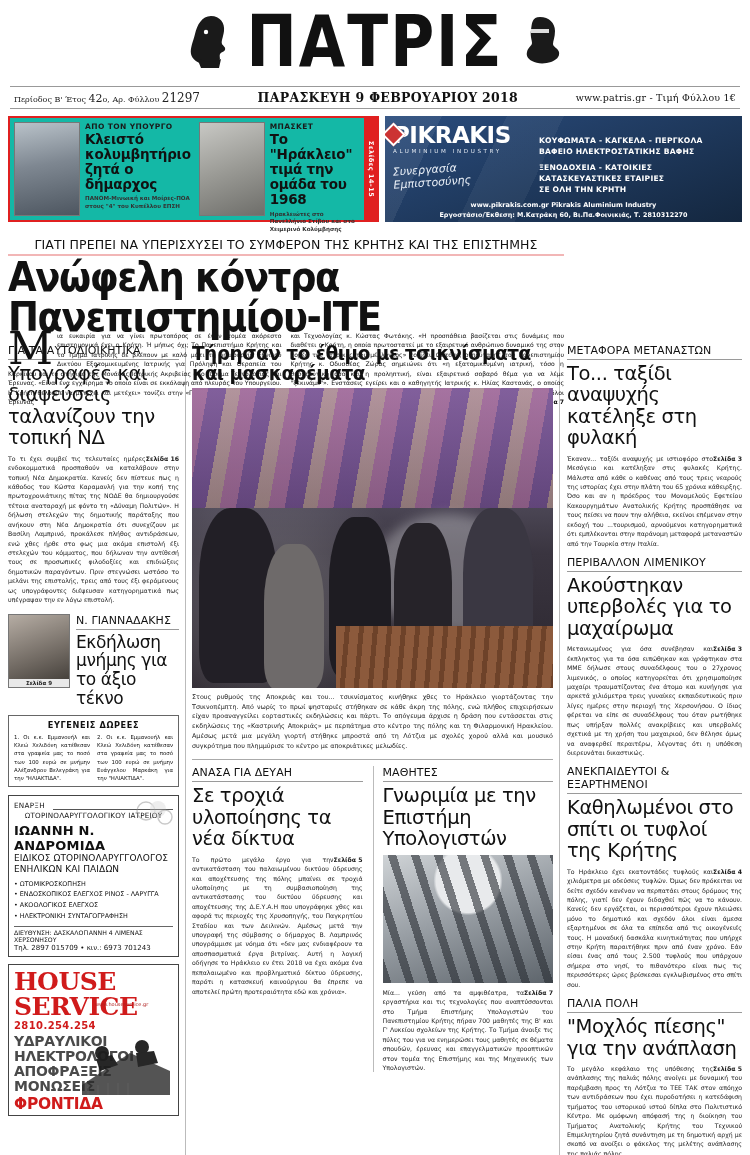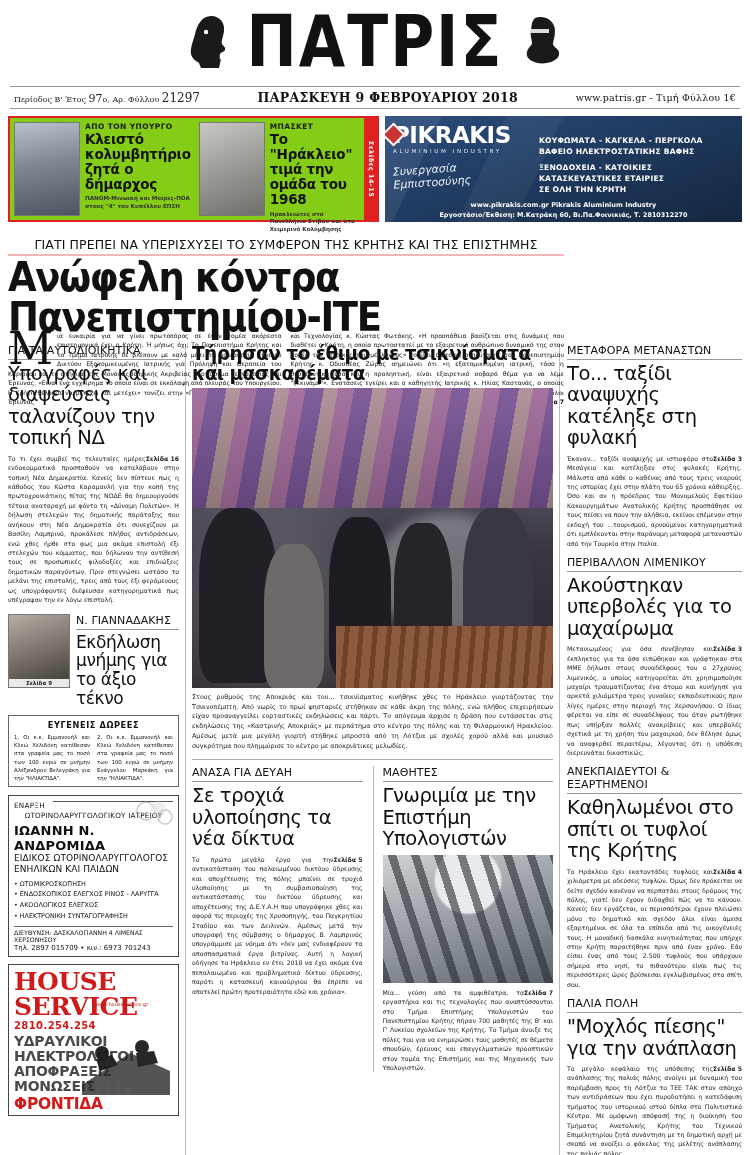--- a/index.html
+++ b/index.html
@@ -31,21 +31,21 @@
     font-family:"DejaVu Serif", serif;
   }
   .issue-line { font-size:8px; color:#222; }
   .issue-line .big { font-size:11px; }
   .issue-line .num { font-size:12px; }
   .date-line { font-weight:700; font-size:12.5px; letter-spacing:.3px; }
   .site-line { font-size:9.5px; letter-spacing:.2px; }
 
   
   .promo-row { display:flex; gap:6px; margin:7px 8px 0 8px; height:106px; }
-  .promo-left { flex: 0 0 371px; border:2px solid #e02020; display:flex; background:#84cc16; position:relative; }
+  .promo-left { flex: 0 0 371px; border:2px solid #e02020; display:flex; background:#14b8a6; position:relative; }
   .pbox { display:flex; flex:1; padding:4px; gap:5px; }
   .pphoto { width:66px; background:#8a8f95; border:1px solid #777; flex:0 0 66px; position:relative; overflow:hidden; }
   .pphoto.man1 { background: linear-gradient(170deg,#b9c2c9 0%,#7e8791 45%,#4d5660 100%); }
   .pphoto.team { background: linear-gradient(160deg,#c8c8c4 0%,#9a9a95 50%,#6e6e6a 100%); }
   .ptext { flex:1; min-width:0; }
   .pkicker { font-size:7.5px; font-weight:700; letter-spacing:.4px; color:#1a1a1a; }
   .phead { font-weight:800; font-size:13.5px; line-height:1.12; color:#111; margin-top:1px; letter-spacing:-.2px; }
   .psub { font-size:5.6px; font-weight:700; color:#333; line-height:1.35; margin-top:3px; }
   .page-tab {
     flex:0 0 13px; background:#e02020; color:#fff; font-size:6.5px; font-weight:700;
@@ -147,21 +147,21 @@
   .byline-box { display:flex; gap:6px; margin-top:9px; }
   .byline-photo { flex:0 0 62px; height:74px; background:linear-gradient(160deg,#b6ada4,#6e6760 60%,#3c3833); border:1px solid #777; position:relative; }
   .byline-tag { position:absolute; left:0; right:0; bottom:0; background:#e9e9e9; color:#222; font-size:5.6px; font-weight:700; text-align:center; padding:1px 0; }
 
   .donate-box { border:1px solid #666; margin-top:8px; padding:4px 5px; }
   .donate-title { text-align:center; font-weight:700; font-size:8.2px; letter-spacing:.6px; margin-bottom:3px; }
   .donate-cols { display:flex; gap:7px; }
   .donate-cols > div { flex:1; font-size:5.4px; line-height:1.5; text-align:justify; }
 
   .ad-doctor { border:1px solid #444; margin-top:8px; padding:5px 5px 4px 5px; position:relative; overflow:hidden; }
-  .ad-doc-top { display:flex; align-items:flex-start; gap:8px; font-size:7.2px; letter-spacing:.3px; }
+  .ad-doc-top { display:flex; align-items:flex-end; gap:8px; font-size:7.2px; letter-spacing:.3px; }
   .ad-doc-top .ln { flex:1; border-top:1px solid #555; }
   .ad-doc-sub { font-size:7.2px; letter-spacing:.2px; margin-top:1px;text-align:center; }
   .ad-doc-name { font-weight:700; font-size:13px; letter-spacing:.2px; margin-top:3px; }
   .ad-doc-role { font-size:9px; letter-spacing:.1px; line-height:1.2; }
   .ad-doc-list { margin-top:4px; font-size:6.4px; line-height:1.7; }
   .ad-doc-foot { margin-top:4px; border-top:1px solid #666; padding-top:2px; font-size:6.2px; }
   .ad-doc-tel { font-size:7px; margin-top:1px; }
   .ad-doc-circles { position:absolute; right:4px; top:4px; width:42px; height:26px; opacity:.45; }
 
   .ad-house { border:1px solid #444; margin-top:7px; padding:4px 5px 5px 5px; position:relative; overflow:hidden; height:152px; }
@@ -191,21 +191,21 @@
       <svg class="head-face" viewBox="0 0 46 58">
         <path d="M23 5c9 0 15 6 15 14 0 6-2 10-2 13 0 3 5 4 6 8 1 5-3 8-8 10-6 2-14 2-19-1-4-2-6-5-5-9 1-5 5-6 5-9s-2-7-1-13C15 11 15 5 23 5z" fill="#1a1a1a"></path>
         <rect x="14" y="17" width="18" height="4" fill="#fff" opacity=".85"></rect>
       </svg>
     </div>
   </div>
 
   <div class="rule-row">
     <div class="issue-line">
       <span>Περίοδος Β' Έτος</span>
-      <span class="big">97</span><span>ο, Αρ. Φύλλου</span>
+      <span class="big">42</span><span>ο, Αρ. Φύλλου</span>
       <span class="num">21297</span>
     </div>
     <div class="date-line">ΠΑΡΑΣΚΕΥΗ 9 ΦΕΒΡΟΥΑΡΙΟΥ 2018</div>
     <div class="site-line">www.patris.gr - Τιμή Φύλλου 1€</div>
   </div>
 
   <div class="promo-row">
     <div class="promo-left">
       <div class="pbox">
         <div class="pphoto man1"></div>

